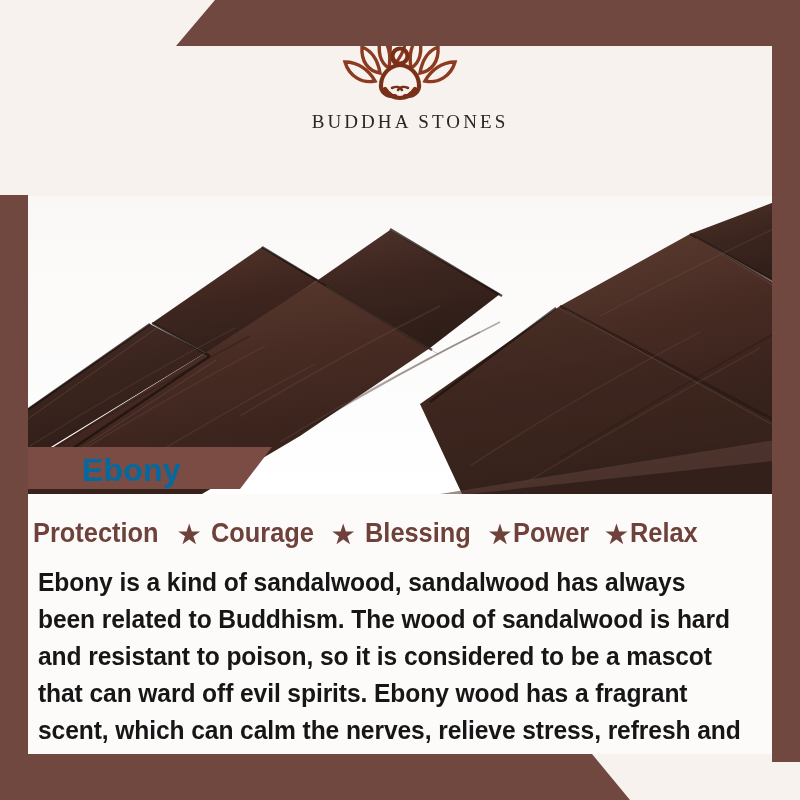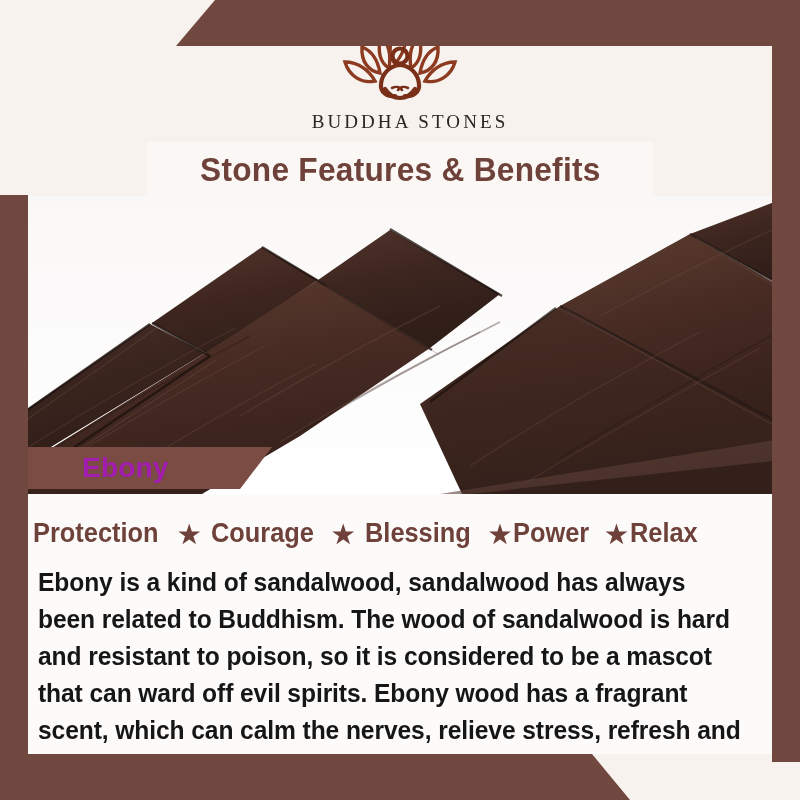--- a/index.html
+++ b/index.html
@@ -144,22 +144,22 @@
     background: #7a4c43;
     clip-path: polygon(0 0, 272px 0, 240px 42px, 0 42px);
     z-index: 30;
   }
   .ebony-text {
     position: absolute;
     left: 82px;
     top: 452px;
     font-family: "Liberation Sans Narrow", "Liberation Sans", sans-serif;
     font-weight: bold;
-    font-size: 28px;
-    color: #a21caf;
+    font-size: 32px;
+    color: #0369a1;
     letter-spacing: 0.2px;
     z-index: 31;
   }
 
   
   .content {
     position: absolute;
     top: 494px;
     left: 0;
     width: 800px;
@@ -238,23 +238,20 @@
         </g>
         <g fill="none" stroke="#7a2f18" stroke-width="2.6" stroke-linecap="round">
           <path d="M67 72 C71 70 75 71 77 74"></path>
           <path d="M83 72 C79 70 75 71 73 74"></path>
         </g>
       </svg>
       <div class="logo-text">BUDDHA STONES</div>
     </div>
   </div>
 
-  <div class="title-banner">
-    <div class="title-text">Stone Features &amp; Benefits</div>
-  </div>
 
   <div class="photo">
     <svg viewBox="0 0 800 298" preserveAspectRatio="none">
       <defs>
         <linearGradient id="plankA" x1="0" y1="0" x2="0.35" y2="1">
           <stop offset="0%" stop-color="#4a2f28"></stop>
           <stop offset="45%" stop-color="#3a241e"></stop>
           <stop offset="100%" stop-color="#2e1c17"></stop>
         </linearGradient>
         <linearGradient id="plankB" x1="0" y1="0" x2="0.3" y2="1">

